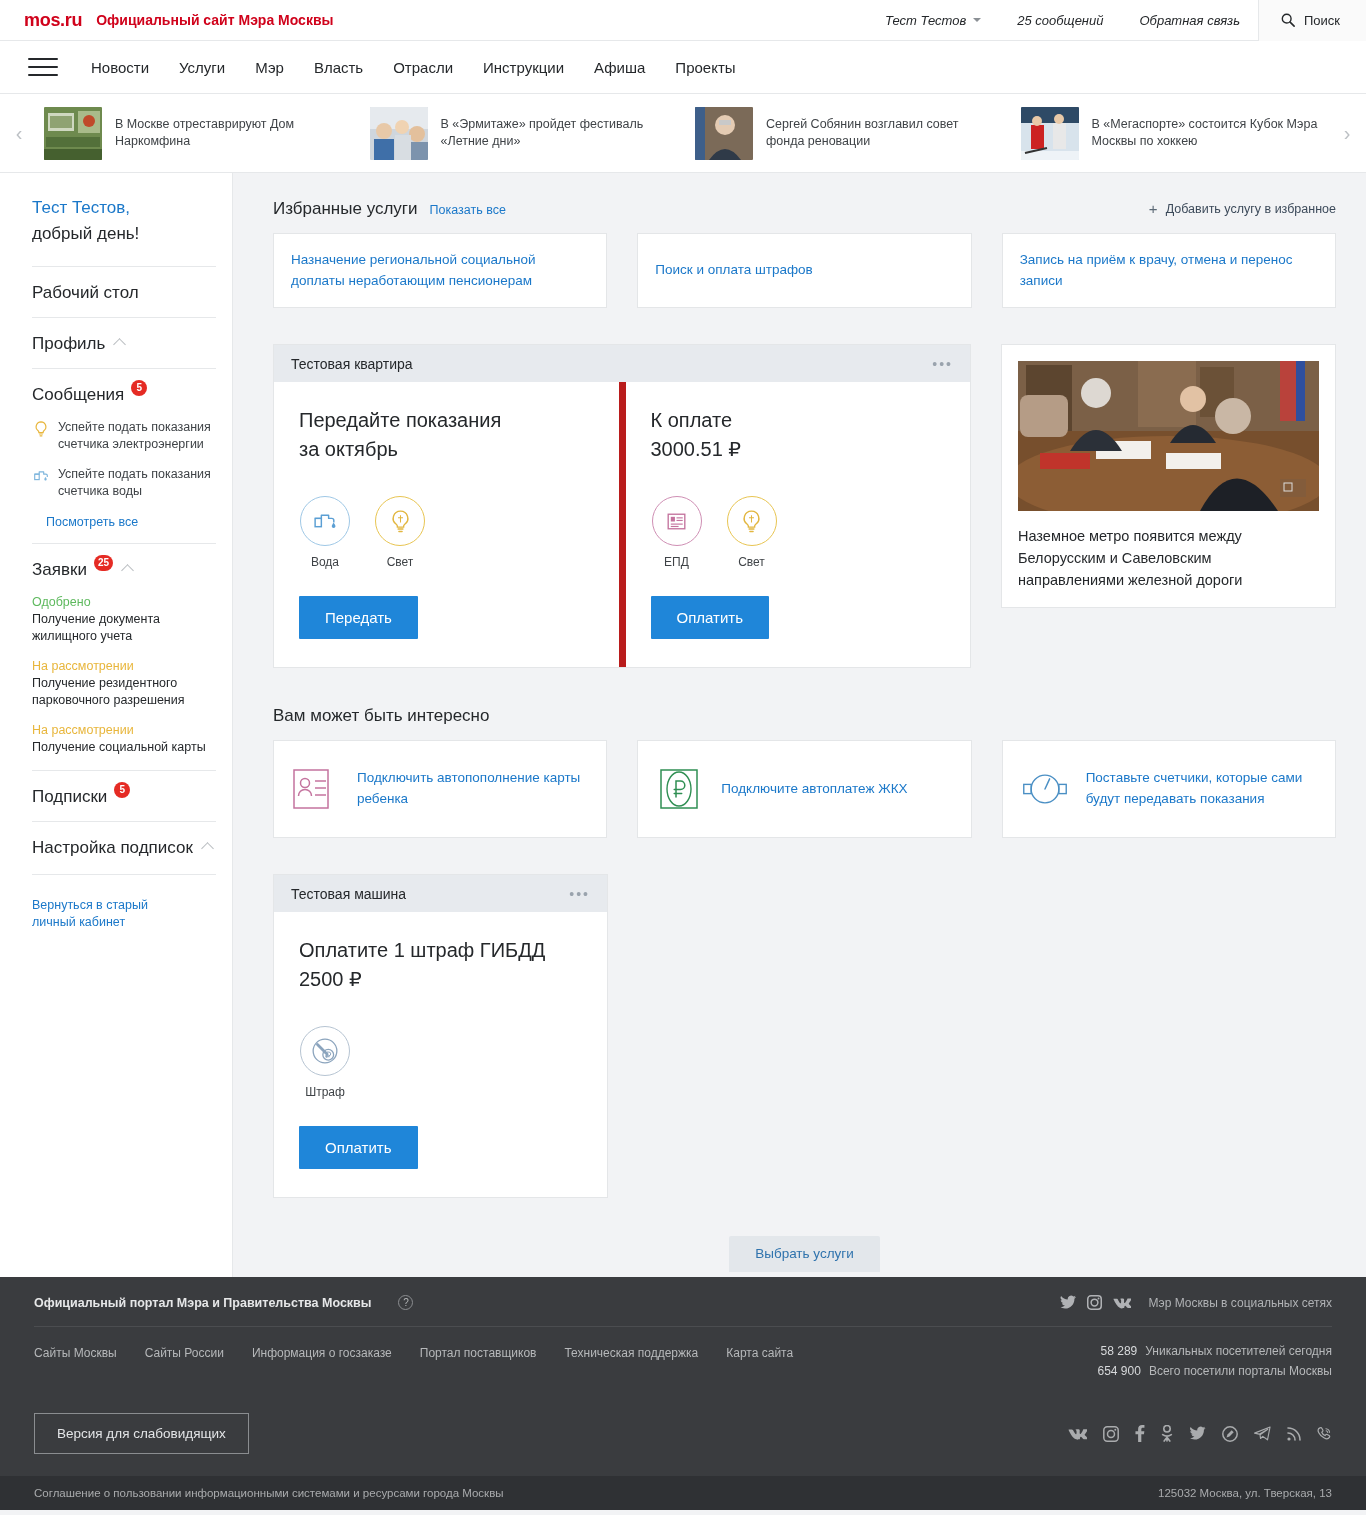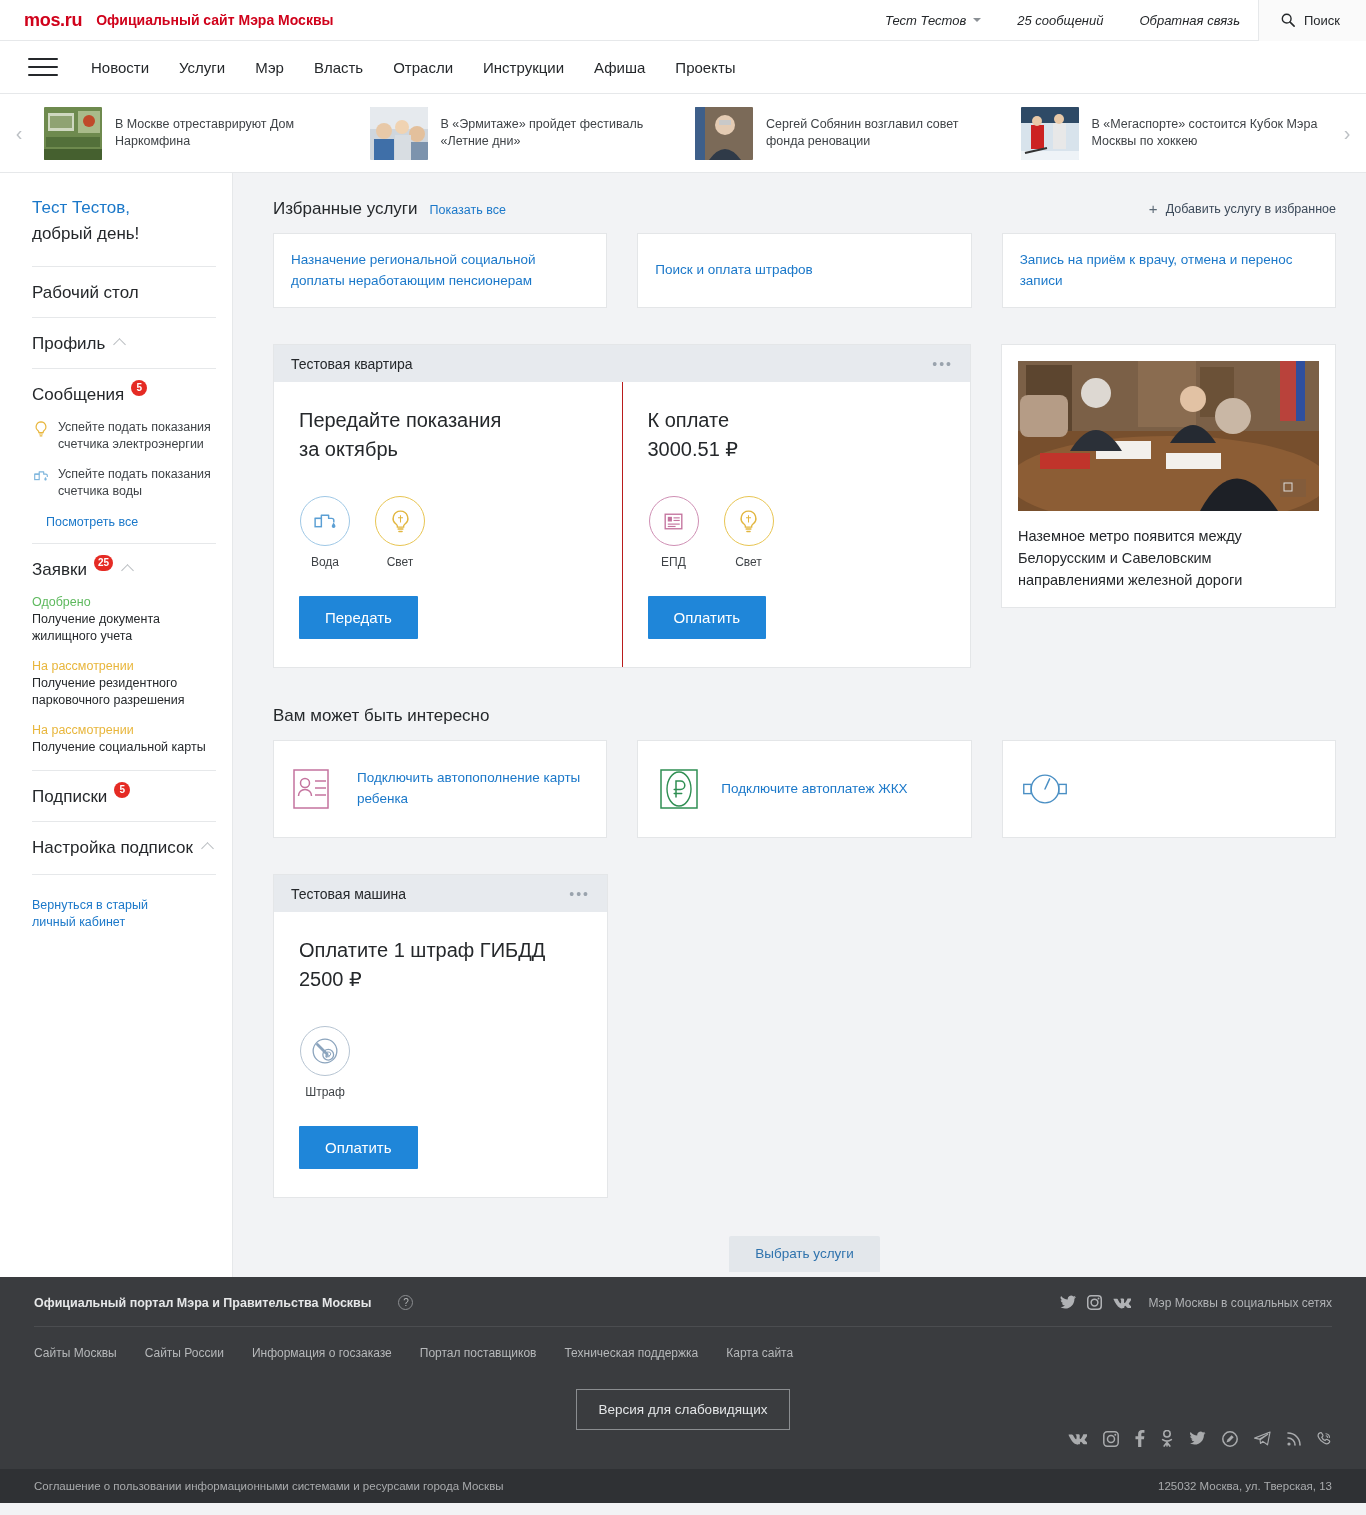--- a/index.html
+++ b/index.html
@@ -111,21 +111,21 @@
   
   .wid-row { display:flex; gap:30px; margin-top:36px; align-items:flex-start; }
   .obj-card { flex:1; background:#fff; border:1px solid #e4e6e8; }
   .obj-head {
     background:#e7eaee; height:37px; display:flex; align-items:center; padding: 0 17px;
     font-size:14px; color:#25282b;
   }
   .dots { margin-left:auto; color:#9aa3ad; letter-spacing:2px; font-size:14px; cursor:pointer; line-height:1; }
   .obj-body { display:flex; }
   .obj-col { flex:1; padding: 24px 25px 28px 25px; }
-  .obj-col + .obj-col { border-left:1px solid #b91c1c; }
+  .obj-col + .obj-col { border-left:7px solid #b91c1c; }
   .obj-h { font-size:20px; line-height:1.45; color:#25282b; font-weight:400; }
   .ico-row { display:flex; gap:23px; margin-top: 32px; }
   .ico-box { text-align:center; width:52px; }
   .ico-circle {
     width:50px; height:50px; border-radius:50%; border:1px solid #cfd6dd;
     display:flex; align-items:center; justify-content:center; margin: 0 auto;
   }
   .ico-lab { font-size:12px; color:#3f4347; margin-top:9px; }
   .btn-primary {
     margin-top:27px; background:#1f86d9; color:#fff; border:none; font-size:15px;
@@ -167,21 +167,21 @@
   }
   .f-soc-right { margin-left:auto; display:flex; align-items:center; gap:11px; }
   .f-soc-right .lbl { font-size:12px; color:#b0b2b5; margin-left:6px; }
   .f-divider { height:1px; background:#4b4d50; margin: 0 34px; }
   .f-row2 { display:flex; align-items:flex-start; padding: 17px 34px 15px 34px; }
   .f-links { display:flex; gap:28px; flex-wrap:wrap; padding-top:2px; }
   .f-links a { font-size:12px; color:#b6b8ba; text-decoration:none; cursor:pointer; }
   .f-stats { margin-left:auto; text-align:right; }
   .f-stat { font-size:12px; color:#b6b8ba; margin-bottom:6px; }
   .f-stat b { color:#d7d9db; font-weight:400; margin-right:8px; }
-  .f-row3 { display:flex; align-items:center; padding: 14px 34px 22px 34px; flex-direction: column; }
+  .f-row3 { display:flex; align-items:center; padding: 14px 34px 22px 34px; }
   .btn-lowvision {
     border:1px solid #8a8d90; background:transparent; color:#e3e5e7; font-size:13.5px;
     padding: 12px 22px; cursor:pointer; font-family:inherit;
   }
   .f-soc-bottom { margin-left:auto; display:flex; gap:16px; align-items:center; }
   .f-bar { background:#2f3134; display:flex; align-items:center; padding: 11px 34px; }
   .f-bar a { font-size:11.5px; color:#a9abad; text-decoration:none; cursor:pointer; }
   .f-addr { margin-left:auto; font-size:11.5px; color:#a9abad; }
   svg { display:block; }
 </style>
@@ -555,20 +555,21 @@
 
         <div class="int-card">
           <span class="int-ico">
             <svg width="52" height="42" viewBox="0 0 52 42">
                 <circle cx="26" cy="21" r="15" fill="none" stroke="#4a8fc4" stroke-width="1.5"></circle>
                 <rect x="3" y="16" width="8" height="10" fill="none" stroke="#4a8fc4" stroke-width="1.5"></rect>
                 <rect x="41" y="16" width="8" height="10" fill="none" stroke="#4a8fc4" stroke-width="1.5"></rect>
                 <line x1="26" y1="21" x2="31" y2="10" stroke="#4a8fc4" stroke-width="1.6" stroke-linecap="round"></line>
               </svg>
           </span>
+          <span class="int-txt">Поставьте счетчики, которые сами будут передавать показания</span>
         </div>
 
       </div>
 
       <div class="car-wrap">
         <div class="car-card">
           <div class="obj-head">
             <span>Тестовая машина</span>
             <span class="dots">•••</span>
           </div>
@@ -635,20 +636,28 @@
 
     <div class="f-row2">
       <div class="f-links">
         <a>Сайты Москвы</a>
         <a>Сайты России</a>
         <a>Информация о госзаказе</a>
         <a>Портал поставщиков</a>
         <a>Техническая поддержка</a>
         <a>Карта сайта</a>
       </div>
+      <div class="f-stats">
+        <div class="f-stat">
+          <b>58 289</b><span>Уникальных посетителей сегодня</span>
+        </div>
+        <div class="f-stat">
+          <b>654 900</b><span>Всего посетили порталы Москвы</span>
+        </div>
+      </div>
     </div>
 
     <div class="f-row3">
       <button class="btn-lowvision">Версия для слабовидящих</button>
       <div class="f-soc-bottom">
         <span>
             <svg width="19" height="12" viewBox="0 0 20 12">
               <path d="M10.6 11.6h1.2s.4 0 .6-.2c.2-.2.2-.6.2-.6s0-1.6.8-1.8c.7-.2 1.6 1.5 2.6 2.2.8.5 1.3.4 1.3.4l2.6 0s1.4-.1.7-1.2c-.1-.1-.4-.8-2-2.2-1.6-1.5-1.4-1.3.5-3.9 1.2-1.6 1.7-2.5 1.5-3-.1-.4-1-.3-1-.3l-3 0s-.2 0-.4.1c-.2.1-.3.4-.3.4s-.5 1.3-1.1 2.3c-1.4 2.3-1.9 2.4-2.1 2.2-.5-.3-.4-1.2-.4-1.8 0-2 .3-2.8-.6-3-.3-.1-.5-.1-1.3-.1-.9 0-1.7 0-2.1.2-.3.2-.5.5-.4.5.2 0 .6.1.8.4.3.4.3 1.3.3 1.3s.2 2.5-.4 2.8c-.4.2-1-.2-2.2-2.3-.6-1-1.1-2.2-1.1-2.2S4.8 1.5 4.6 1.4c-.2-.1-.5-.2-.5-.2l-2.9 0s-.4 0-.6.2c-.1.2 0 .5 0 .5s2.3 5.2 4.9 7.9c2.4 2.4 5.1 2.2 5.1 2.2z" fill="#a9abad"></path>
             </svg>
           </span>

